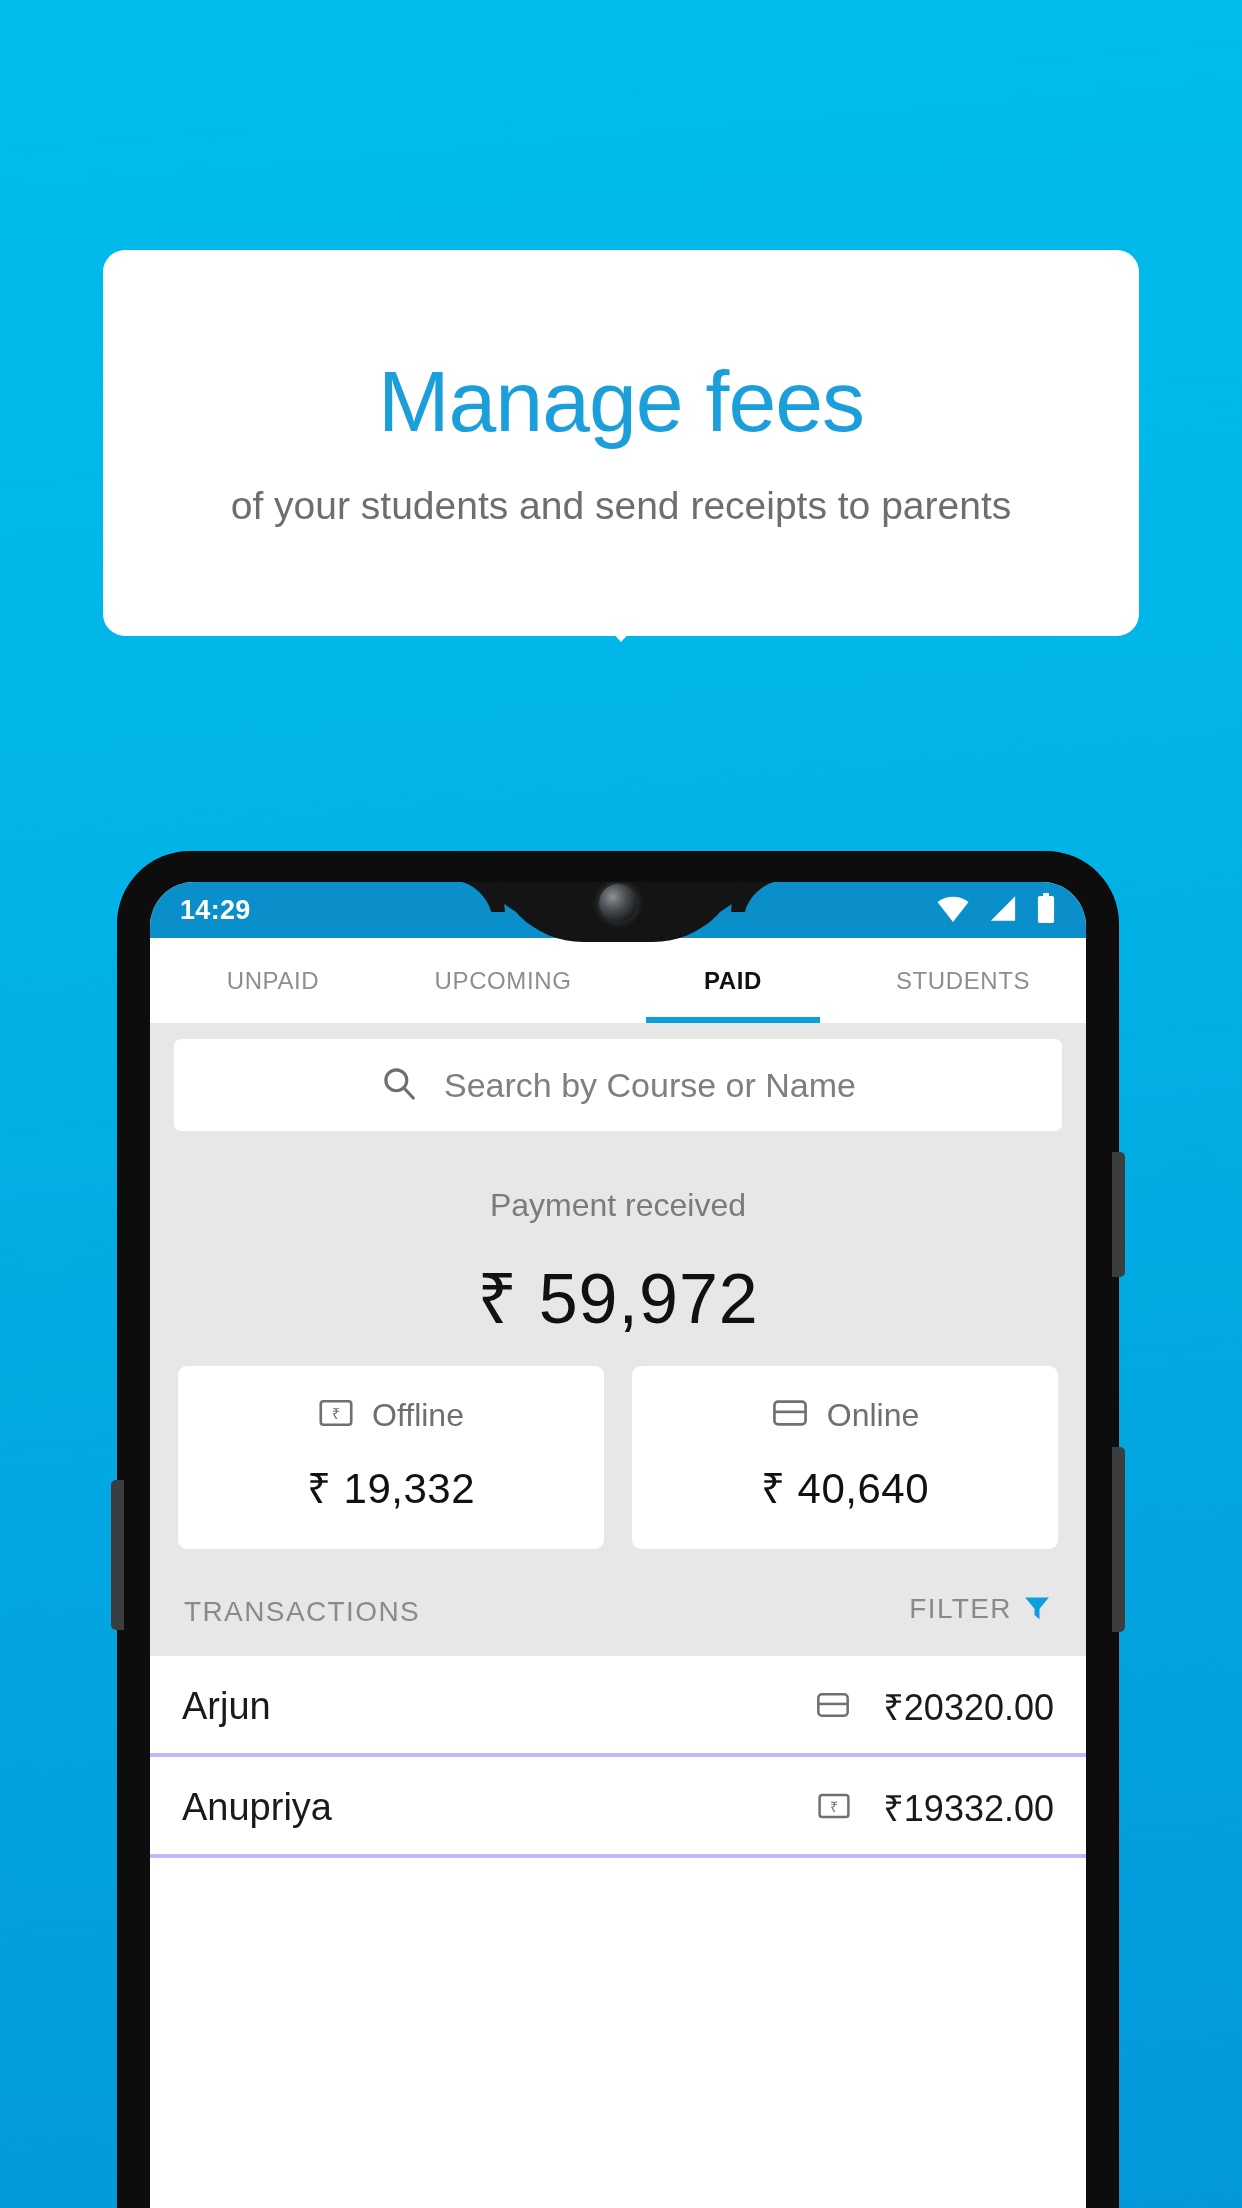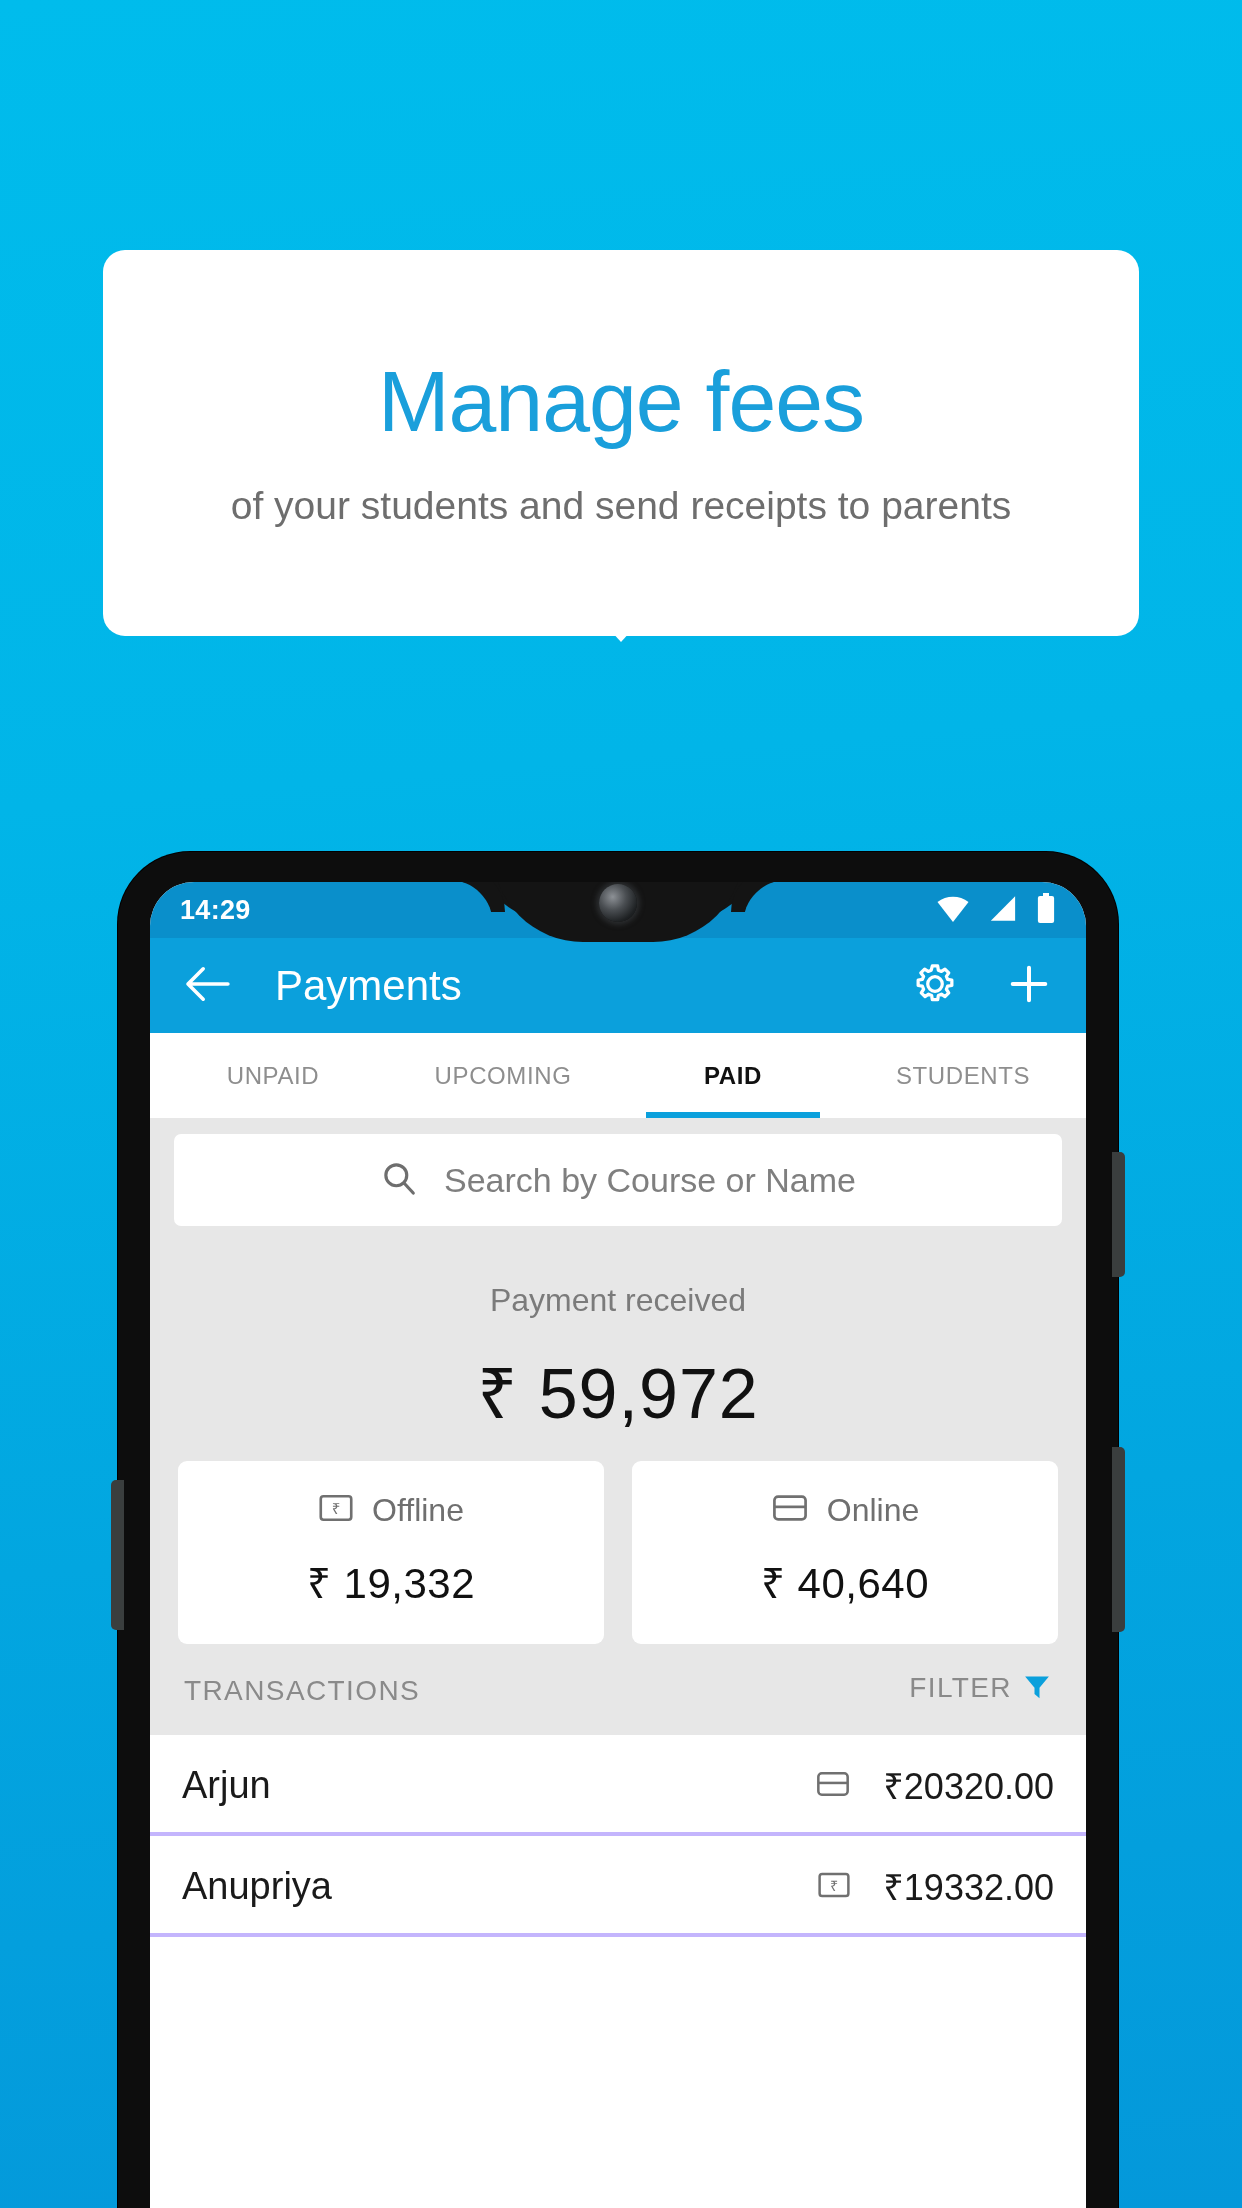--- a/index.html
+++ b/index.html
@@ -114,21 +114,21 @@
   #cards{ display:flex; gap:28px; padding:0 28px; }
   .paycard{
     flex:1; background:#fff; border-radius:9px; padding:30px 0 34px;
     display:flex; flex-direction:column; align-items:center;
   }
   .paycard-top{ display:flex; align-items:center; gap:18px; }
   .paycard-label{ font-size:32px; color:#6F6F6F; }
   .paycard-amt{ font-size:42px; color:#111; margin-top:24px; letter-spacing:.5px; }
 
   #txhead{
-    display:flex; align-items:center; padding:28px 34px 26px;
+    display:flex; align-items:center; padding:44px 34px 26px;
     font-size:28px; color:#8A8A8A; letter-spacing:1.4px;
   }
   #filter-group{ margin-left:auto; display:flex; gap:10px; }
 
   #txlist{ background:#fff; }
   .txrow{ padding:26px 32px 22px; border-bottom:4px solid #c4b5fd; }
   .txline{ display:flex; align-items:center; }
   .txname{ font-size:38px; color:#1A1A1A; }
   .txright{ margin-left:auto; display:flex; align-items:center; gap:32px; }
   .txamt{ font-size:36px; color:#1A1A1A; }
@@ -170,41 +170,20 @@
             <rect x="4" y="0" width="4" height="2.2" fill="#fff"></rect>
             <rect x="0.6" y="2" width="10.8" height="18" rx="1.4" fill="#fff"></rect>
           </svg>
         </span>
       </div>
       <div id="notch">
         <div id="camera"></div>
       </div>
     </div>
 
-    <div id="appbar">
-      <span>
-        <svg width="46" height="38" viewBox="0 0 24 20">
-          <path d="M10 2 L2 10 L10 18 M2 10 L23 10" stroke="#fff" stroke-width="1.9" fill="none" stroke-linecap="round" stroke-linejoin="round"></path>
-        </svg>
-      </span>
-      <span id="appbar-title">Payments</span>
-      <div id="appbar-actions">
-        <span>
-          <svg width="46" height="46" viewBox="0 0 24 24">
-            <path fill="none" stroke="#fff" stroke-width="1.7" d="M12 8.2a3.8 3.8 0 1 0 0 7.6 3.8 3.8 0 0 0 0-7.6z"></path>
-            <path fill="none" stroke="#fff" stroke-width="1.7" stroke-linejoin="round" d="M10.6 2.6h2.8l.35 2.2 1.6.66 1.85-1.25 1.98 1.98-1.25 1.85.66 1.6 2.2.35v2.8l-2.2.35-.66 1.6 1.25 1.85-1.98 1.98-1.85-1.25-1.6.66-.35 2.2h-2.8l-.35-2.2-1.6-.66-1.85 1.25-1.98-1.98 1.25-1.85-.66-1.6-2.2-.35v-2.8l2.2-.35.66-1.6L4.6 6.19l1.98-1.98 1.85 1.25 1.6-.66z"></path>
-          </svg>
-        </span>
-        <span>
-          <svg width="46" height="46" viewBox="0 0 24 24">
-            <path d="M12 3.5 L12 20.5 M3.5 12 L20.5 12" stroke="#fff" stroke-width="2.1" stroke-linecap="round"></path>
-          </svg>
-        </span>
-      </div>
-    </div>
 
     <div id="tabs">
       <div class="tab">UNPAID</div>
       <div class="tab">UPCOMING</div>
       <div class="tab active">PAID</div>
       <div class="tab">STUDENTS</div>
     </div>
 
     <div id="appbody">
 

